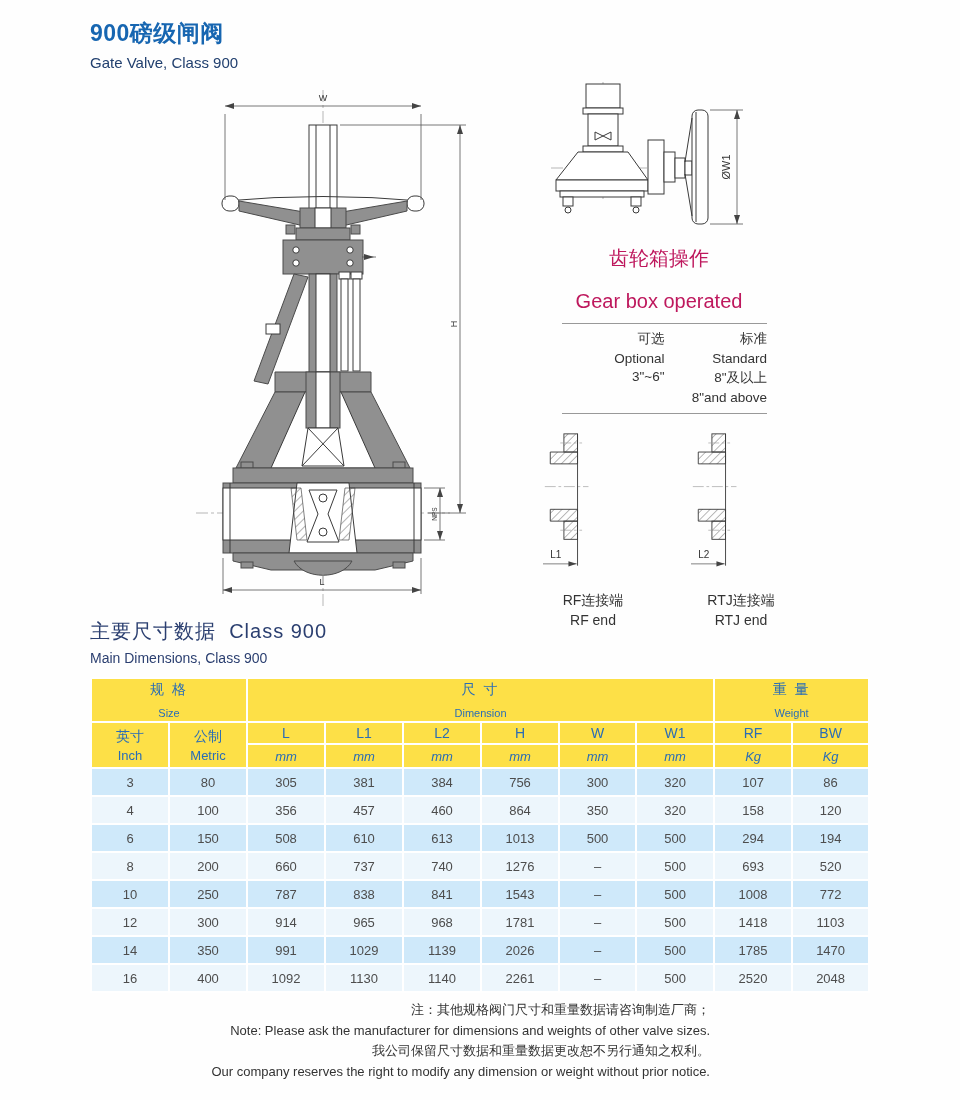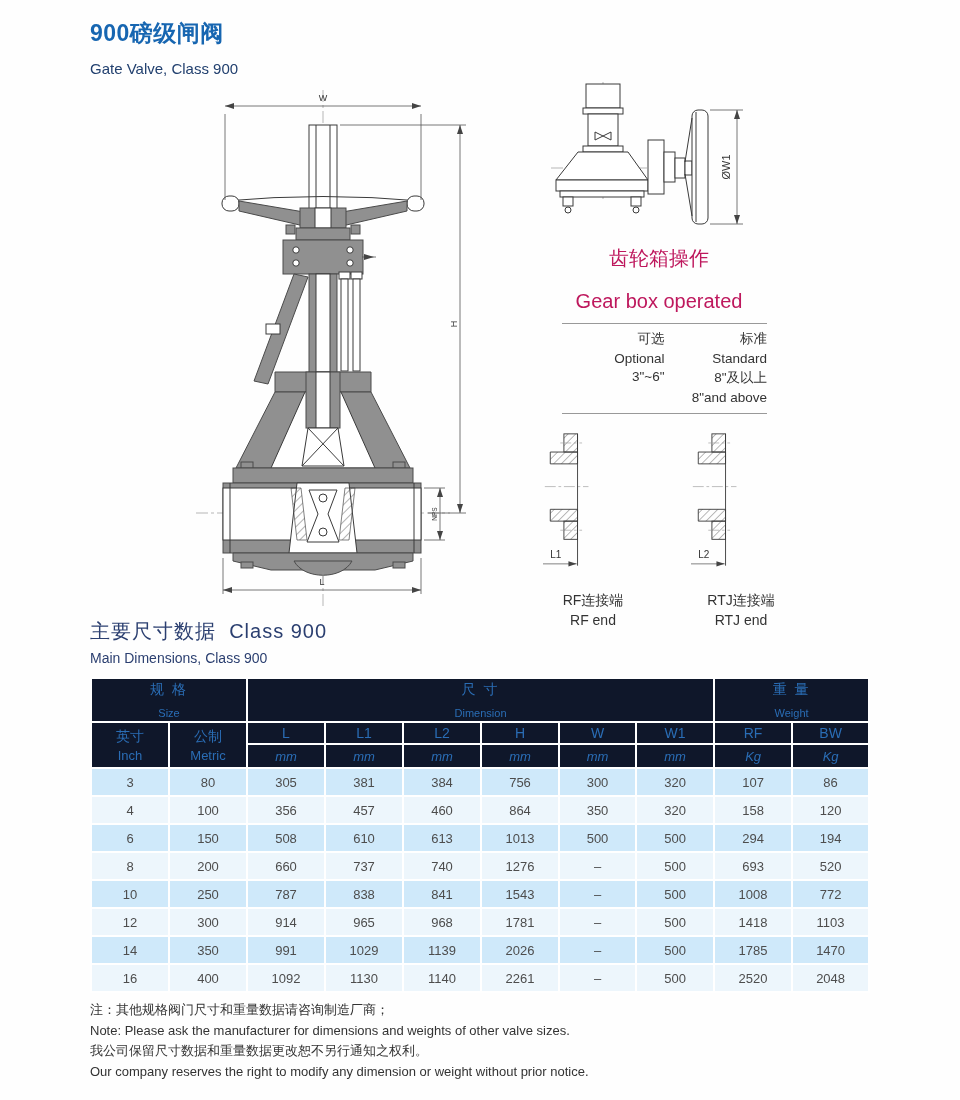--- a/index.html
+++ b/index.html
@@ -3,21 +3,21 @@
 <meta charset="utf-8">
 <style>
   * { margin:0; padding:0; box-sizing:border-box; }
   html,body { background:#ffffff; }
   body { font-family:"Liberation Sans","DejaVu Sans",sans-serif; }
   .page { position:relative; width:960px; height:1100px; background:#fefefe; overflow:hidden; }
 
   
   .hdr { position:absolute; left:90px; top:18px; }
   .hdr h1 { font-size:23px; font-weight:bold; color:#1766b1; letter-spacing:.5px; }
-  .hdr .sub { font-size:15px; color:#22406f; margin-top:11px; }
+  .hdr .sub { font-size:15px; color:#22406f; margin-top:5px; }
 
   
   .main-draw { position:absolute; left:178px; top:84px; }
 
   
   .rcol { position:absolute; left:543px; top:80px; width:232px; }
   .rcol .cap { text-align:center; color:#be185d; font-size:20px; line-height:1.35; margin-top:6px; }
   .rule { border:0; border-top:1px solid #999; margin:8px 0 6px 19px; width:205px; }
   .opts { margin-left:19px; width:205px; display:grid; grid-template-columns:1fr 1fr; row-gap:3px; text-align:right; color:#333; font-size:13.5px; }
   .flange-row { display:flex; margin-top:4px; }
@@ -27,34 +27,34 @@
 
   
   .sec { position:absolute; left:90px; top:618px; }
   .sec h2 { font-size:20px; font-weight:normal; color:#2b3f70; letter-spacing:1px; }
   .sec .sub { font-size:14px; color:#2b3f70; margin-top:5px; }
 
   
   .tblwrap { position:absolute; left:90px; top:677px; }
   table { border-collapse:collapse; table-layout:fixed; width:778px; }
   td,th { border:2px solid #ffffff; text-align:center; vertical-align:middle; font-weight:normal; padding:0; }
-  thead th { background:#0f172a; color:#2a6db5; }
+  thead th { background:#fde047; color:#2a6db5; }
   .grp { height:44px; }
   .grp .cn { font-size:14px; letter-spacing:2px; }
   .grp .en { font-size:11px; margin-top:8px; }
   .subrow th { height:22px; font-size:14px; }
   .unitrow th { height:24px; font-size:13px;font-style:italic; }
   th.spec { font-size:14px; }
   th.spec .en { font-size:13px; margin-top:2px; }
   tbody td { height:28px; font-size:13px; color:#4d4d4d; }
   tbody tr.odd td { background:#cfe9fa; }
   tbody tr.even td { background:#edf6fc; }
 
   
-  .notes { position:absolute; left:90px; top:1000px; width:620px; font-size:13px; color:#333; line-height:1.58; }
+  .notes { position:absolute; left:90px; top:1000px; width:620px; font-size:13px; color:#333; line-height:1.58;text-align:right; }
 
   
   svg text { font-family:"Liberation Sans","DejaVu Sans",sans-serif; fill:#333; }
   .thin { stroke:#555; stroke-width:.8; fill:none; }
   .cl { stroke:#999; stroke-width:.7; stroke-dasharray:12 3 3 3; fill:none; }
   .ol { stroke:#3a3a3a; stroke-width:1; fill:none; }
   .wh { fill:#ffffff; stroke:#3a3a3a; stroke-width:1; }
   .gy { fill:#909090; stroke:#4a4a4a; stroke-width:1; }
 </style>
 </head>

